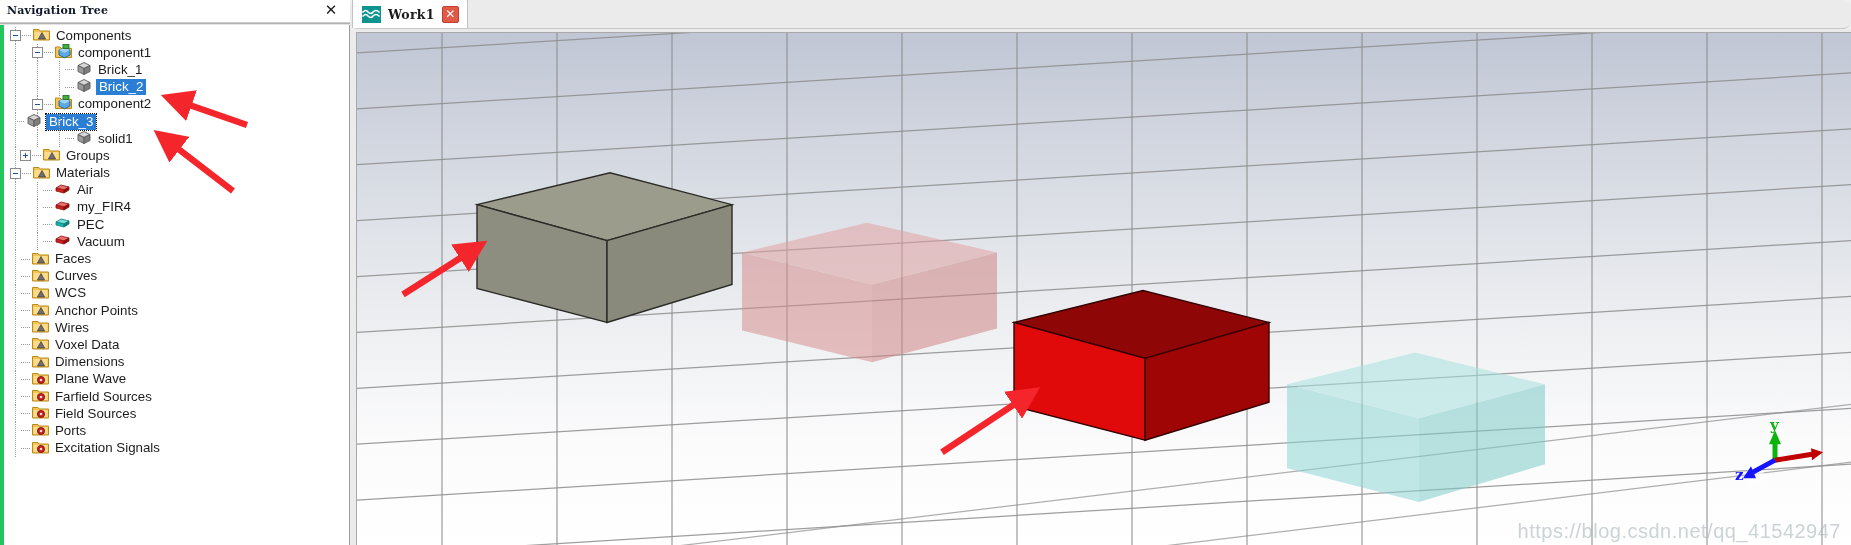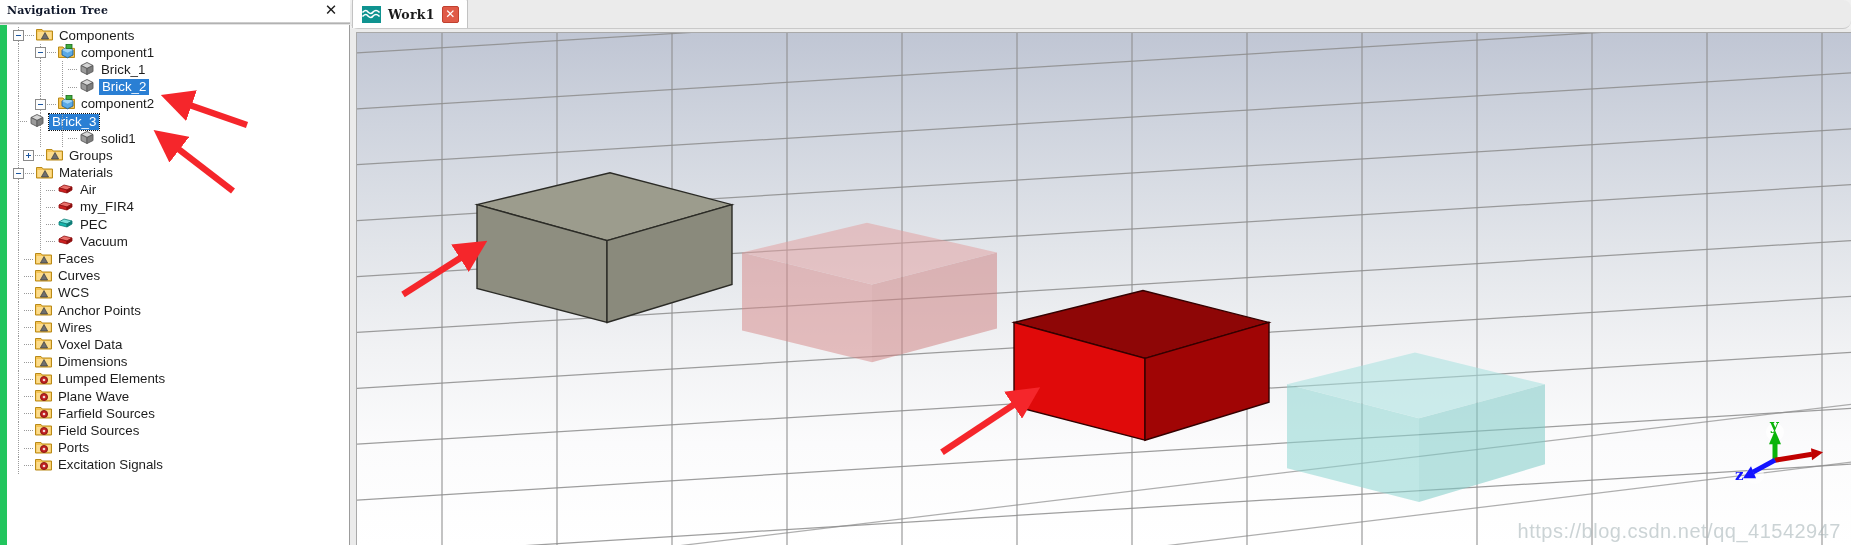--- a/index.html
+++ b/index.html
@@ -62,21 +62,21 @@
   }
   #nav-sep {
     flex: 0 0 3px;
     height: 3px;
     background: linear-gradient(to bottom,#ffffff 0,#9a9a9a 1px,#c9c9c9 2px,#ffffff 3px);
   }
   #nav-body {
     position: relative;
     flex: 1 1 auto;
     background: #ffffff;
-    border-left: 7px solid #22c55e;
+    border-left: 4px solid #22c55e;
     border-right: 1px solid #9c9c9c;
     overflow: hidden;
     padding-top: 2px;
   }
 
   
   .trow {
     position: relative;
     height: 17.2px;
     display: flex;
@@ -478,32 +478,20 @@
         <div class="trow" style="padding-left: 6px;">
           <span class="guide" style="left: 11px;"></span>
           <span class="spacer"></span>
           <span class="dots"></span>
           <span class="ico"><svg width="17" height="14" viewBox="0 0 17 14" aria-hidden="true">
               <path d="M0.5 2.5 L6 2.5 L7.2 4 L16.5 4 L16.5 13 L0.5 13 Z" fill="#f6c454" stroke="#b98a18" stroke-width="1"></path>
               <path d="M1.5 5 L15.5 5 L15.5 12 L1.5 12 Z" fill="#fcdc8c"></path>
               <polygon points="9,5.5 12.6,12 5.4,12" fill="#6f6f6f" stroke="#3b3b3b" stroke-width="0.7"></polygon>
             </svg></span>
           <span class="tlabel">Dimensions</span>
-        </div>
-        <div class="trow" style="padding-left: 6px;">
-          <span class="guide" style="left: 11px;"></span>
-          <span class="spacer"></span>
-          <span class="dots"></span>
-          <span class="ico"><svg width="17" height="14" viewBox="0 0 17 14" aria-hidden="true">
-              <path d="M0.5 2.5 L6 2.5 L7.2 4 L16.5 4 L16.5 13 L0.5 13 Z" fill="#f6c454" stroke="#b98a18" stroke-width="1"></path>
-              <path d="M1.5 5 L15.5 5 L15.5 12 L1.5 12 Z" fill="#fcdc8c"></path>
-              <circle cx="9" cy="9" r="3.6" fill="#c02020" stroke="#7c0f0f" stroke-width="0.8"></circle>
-              <circle cx="9" cy="9" r="1.3" fill="#f3d6d6"></circle>
-            </svg></span>
-          <span class="tlabel">Lumped Elements</span>
         </div>
         <div class="trow" style="padding-left: 6px;">
           <span class="guide" style="left: 11px;"></span>
           <span class="spacer"></span>
           <span class="dots"></span>
           <span class="ico"><svg width="17" height="14" viewBox="0 0 17 14" aria-hidden="true">
               <path d="M0.5 2.5 L6 2.5 L7.2 4 L16.5 4 L16.5 13 L0.5 13 Z" fill="#f6c454" stroke="#b98a18" stroke-width="1"></path>
               <path d="M1.5 5 L15.5 5 L15.5 12 L1.5 12 Z" fill="#fcdc8c"></path>
               <circle cx="9" cy="9" r="3.6" fill="#c02020" stroke="#7c0f0f" stroke-width="0.8"></circle>
               <circle cx="9" cy="9" r="1.3" fill="#f3d6d6"></circle>

